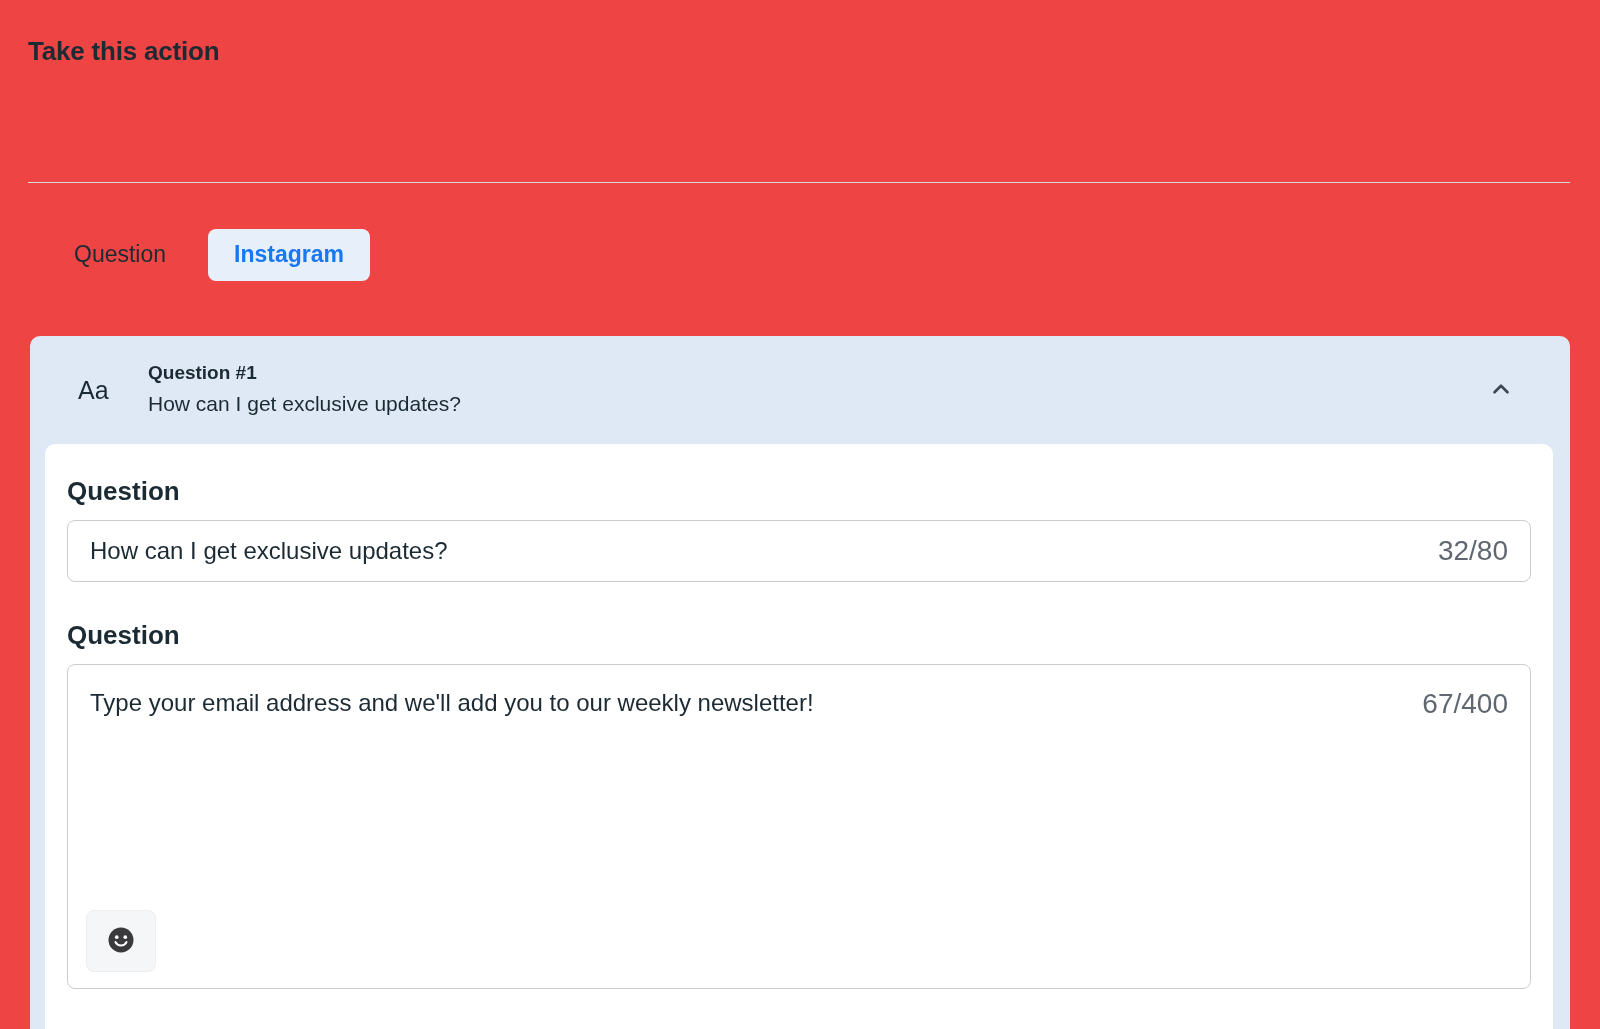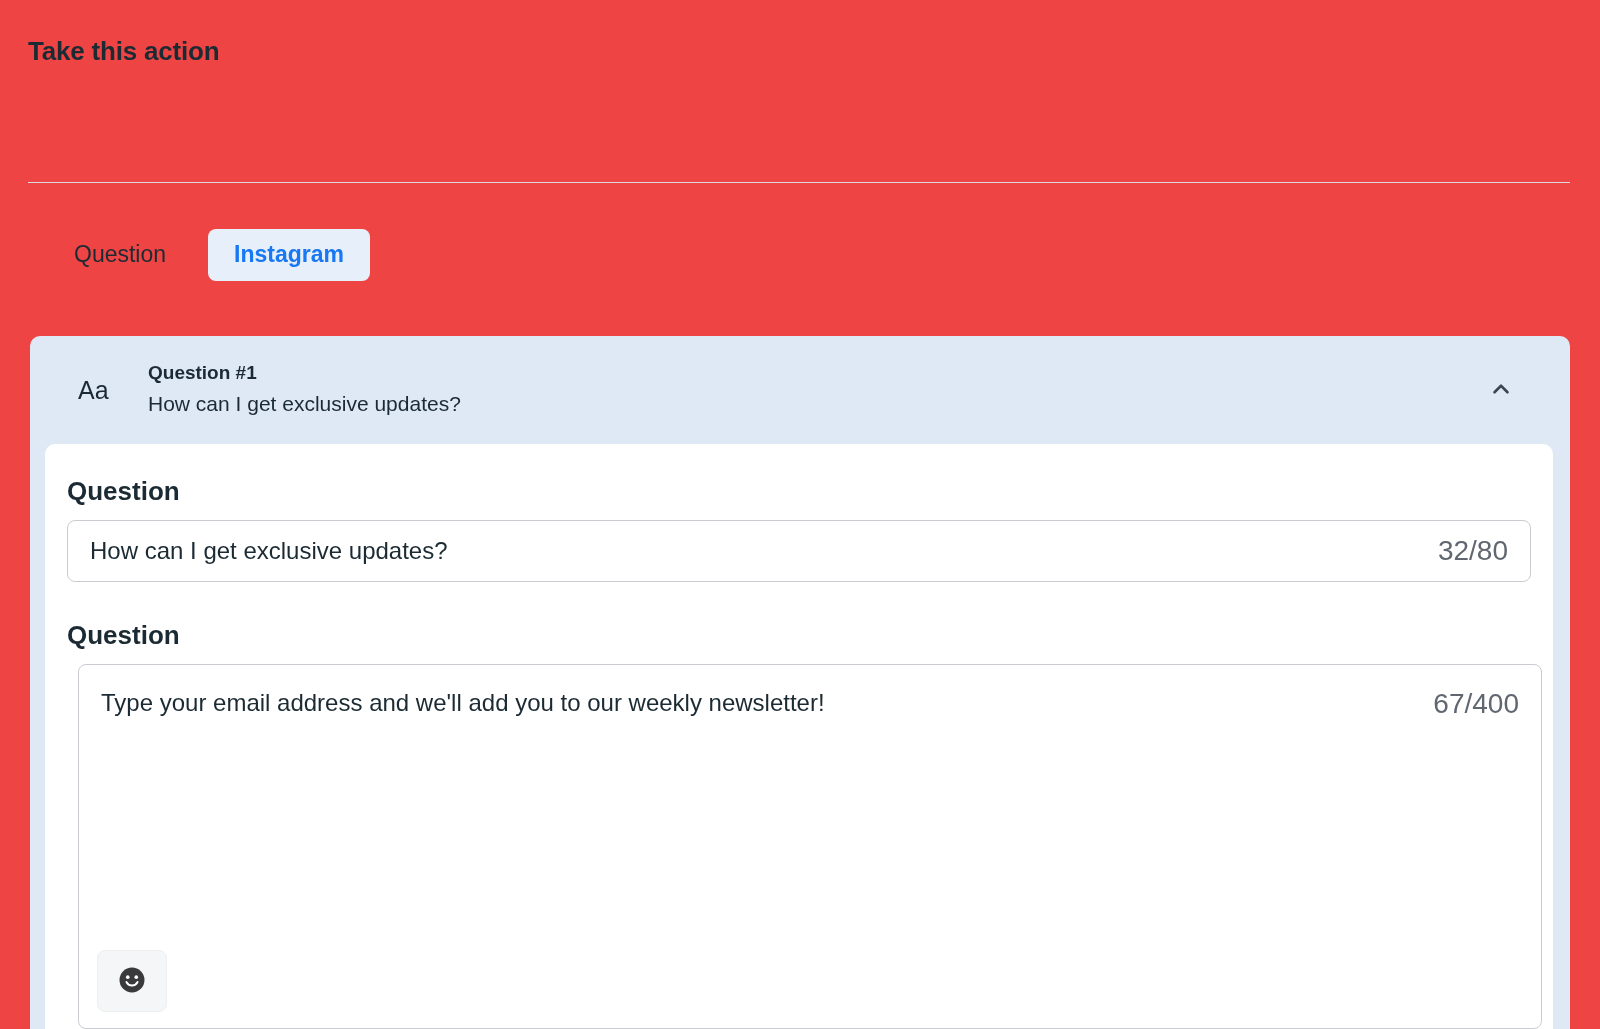--- a/index.html
+++ b/index.html
@@ -188,26 +188,25 @@
     margin-left: 16px;
   }
 
   .field-label.message-label {
     margin-top: 38px;
   }
 
   .textarea-box {
     position: relative;
     width: 100%;
-    height: 365px;
+    height: 325px;
     border: 1px solid #c9ccd1;
     border-radius: 8px;
     background: #ffffff;
     padding: 22px 22px 0 22px;
-    margin-left: 11px;
   }
   .textarea-row {
     display: flex;
     align-items: flex-start;
   }
   .textarea-box .value {
     font-size: 24px;
     color: #1c2b33;
     line-height: 1.3;
     flex: 1 1 auto;

